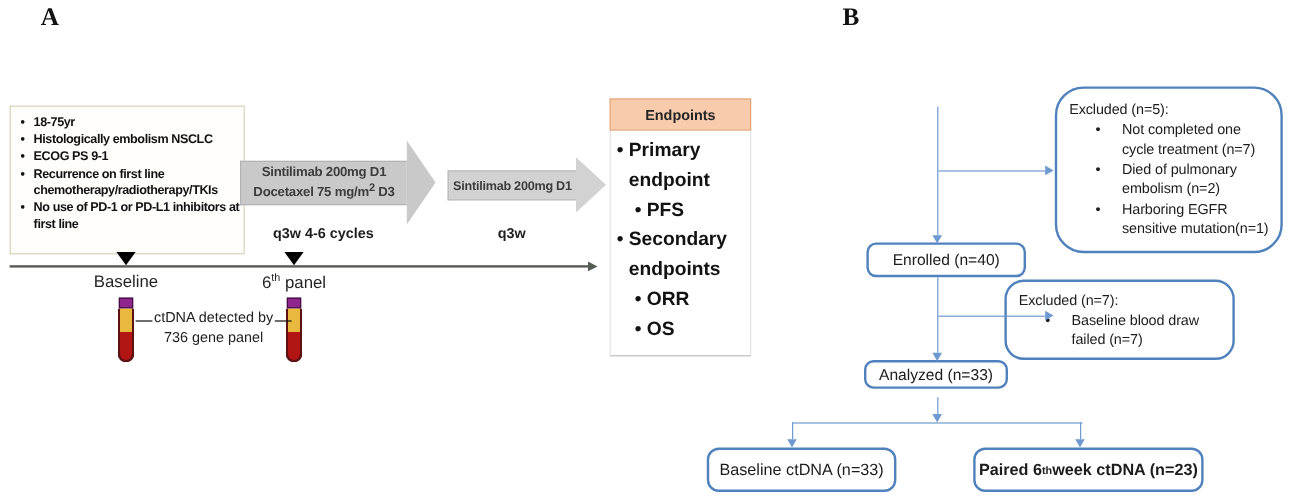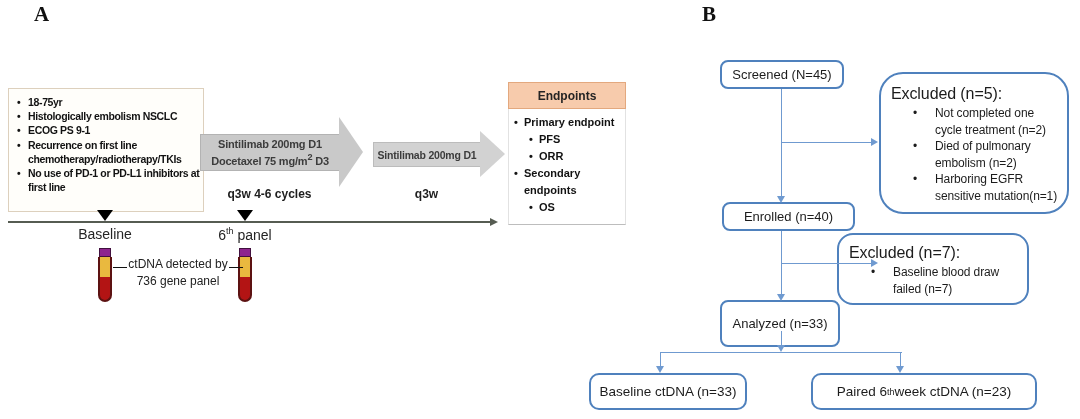--- a/index.html
+++ b/index.html
@@ -29,21 +29,21 @@
     font-size:10.5px; font-weight:700; color:#3c3c3c; letter-spacing:-0.2px; }
   .small-arrow-head { position:absolute; left:480px; top:131px; width:0; height:0;
     border-top:23px solid transparent; border-bottom:23px solid transparent; border-left:25px solid #d2d2d2; }
 
   .endpoints-box { position:absolute; left:508px; top:82px; width:118px; }
   .endpoints-header { height:27px; background:#f7cbac; border:1px solid #e3a87e;
     display:flex; align-items:center; justify-content:center;
     font-size:12px; font-weight:700; color:#242424; }
   .endpoints-body { border:1px solid #e2e2e2; border-top:none; border-bottom:1px solid #bdbdbd;
     background:#fff; padding:5px 2px 8px 2px; }
-  .ep-item { position:relative; font-size:11px; font-weight:700; color:#121212; line-height:1.55; }
+  .ep-item { position:relative; font-size:16px; font-weight:700; color:#121212; line-height:1.55; }
   .ep-l1 { padding-left:13px; }
   .ep-l1::before { content:"\2022"; position:absolute; left:3px; }
   .ep-l2 { padding-left:28px; }
   .ep-l2::before { content:"\2022"; position:absolute; left:18px; }
 
   .timeline-line { position:absolute; left:8px; top:221px; width:483px; height:2px; background:#565c52; }
   .timeline-arrowhead { position:absolute; left:490px; top:218px; width:0; height:0;
     border-top:4px solid transparent; border-bottom:4px solid transparent; border-left:8px solid #565c52; }
   .tl-marker { position:absolute; top:210px; width:0; height:0;
     border-left:8px solid transparent; border-right:8px solid transparent; border-top:11px solid #000; }
@@ -60,21 +60,21 @@
     font-size:12px; color:#222; line-height:1.4; }
   .note-tick { position:absolute; top:267px; height:0; border-top:1.5px solid #111; }
 
   
   .flow-box { position:absolute; background:#fff; border:2px solid #4f81bd; border-radius:8px;
     display:flex; align-items:center; justify-content:center;
     font-size:13px; color:#1c1c1c; text-align:center; }
   .flow-box sup { font-size:9px; }
   .side-box { position:absolute; background:#fff; border:2px solid #4f81bd;
     font-size:12px; color:#1c1c1c; letter-spacing:-0.1px; line-height:1.38; }
-  .side-title { font-size:16px; }
+  .side-title { font-size:12px; }
   .side-item { position:relative; padding-left:44px; }
   .side-item::before { content:"\2022"; position:absolute; left:22px; }
 
   .conn-v { position:absolute; width:0; border-left:1.5px solid #6f9ad0; }
   .conn-h { position:absolute; height:0; border-top:1.5px solid #6f9ad0; }
   .arr-down { position:absolute; width:0; height:0;
     border-left:4.5px solid transparent; border-right:4.5px solid transparent; border-top:7px solid #6f9ad0; }
   .arr-right { position:absolute; width:0; height:0;
     border-top:4.5px solid transparent; border-bottom:4.5px solid transparent; border-left:7px solid #6f9ad0; }
 </style>
@@ -104,22 +104,22 @@
     <span>Sintilimab 200mg D1</span>
   </div>
   <div class="small-arrow-head"></div>
   <div class="arrow-caption" style="left:373px; top:187px; width:107px;">q3w</div>
 
   <div class="endpoints-box">
     <div class="endpoints-header">Endpoints</div>
     <div class="endpoints-body">
       <div class="ep-item ep-l1">Primary endpoint</div>
       <div class="ep-item ep-l2">PFS</div>
+      <div class="ep-item ep-l1">Secondary endpoints</div>
       <div class="ep-item ep-l2">ORR</div>
-      <div class="ep-item ep-l1">Secondary endpoints</div>
       <div class="ep-item ep-l2">OS</div>
     </div>
   </div>
 
   <div class="timeline-line"></div>
   <div class="timeline-arrowhead"></div>
   <div class="tl-marker" style="left:97px;"></div>
   <div class="tl-marker" style="left:237px;"></div>
   <div class="tl-label" style="left:60px;">Baseline</div>
   <div class="tl-label" style="left:200px;"><span>6</span><sup>th</sup><span> panel</span></div>
@@ -135,41 +135,40 @@
 
   <div class="note-tick" style="left:113px; width:14px;"></div>
   <div class="note-tick" style="left:229px; width:14px;"></div>
   <div class="ctdna-note">
     <div>ctDNA detected by</div>
     <div>736 gene panel</div>
   </div>
 
   <div class="panel-label" style="left:702px; top:2px;">B</div>
 
-  <div class="flow-box" style="left:720px; top:60px; width:124px; height:29px;">Screened (N=45)</div>
 
   <div class="side-box" style="left:879px; top:72px; width:190px; min-height:139px; border-radius:24px; padding:9px 8px 8px 10px;">
     <div class="side-title">Excluded (n=5):</div>
-    <div class="side-item">Not completed one cycle treatment (n=2)</div>
+    <div class="side-item">Not completed one cycle treatment (n=7)</div>
     <div class="side-item">Died of pulmonary embolism (n=2)</div>
     <div class="side-item">Harboring EGFR sensitive mutation(n=1)</div>
   </div>
 
   <div class="flow-box" style="left:722px; top:202px; width:133px; height:29px;">Enrolled (n=40)</div>
 
   <div class="side-box" style="left:837px; top:233px; width:192px; min-height:62px; border-radius:16px; padding:7px 8px 6px 10px;">
     <div class="side-title">Excluded (n=7):</div>
     <div class="side-item">Baseline blood draw failed (n=7)</div>
   </div>
 
-  <div class="flow-box" style="left:720px; top:300px; width:120px; height:47px;">Analyzed (n=33)</div>
+  <div class="flow-box" style="left:720px; top:300px; width:120px; height:24px;">Analyzed (n=33)</div>
 
   <div class="flow-box" style="left:589px; top:373px; width:158px; height:37px; border-radius:10px; font-size:13.5px;">Baseline ctDNA (n=33)</div>
 
-  <div class="flow-box" style="left:811px; top:373px; width:226px; height:37px; border-radius:10px; font-size:13.5px;">
+  <div class="flow-box" style="left:811px; top:373px; width:192px; height:37px; border-radius:10px; font-size:13.5px;font-weight:bold;">
       <span>Paired 6</span>
       <sup>th</sup>
       <span> week  ctDNA (n=23)</span>
     </div>
 
   <div class="conn-v" style="left:781px; top:89px; height:107px;"></div>
   <div class="arr-down" style="left:777px; top:196px;"></div>
 
   <div class="conn-h" style="left:782px; top:142px; width:89px;"></div>
   <div class="arr-right" style="left:871px; top:138px;"></div>

